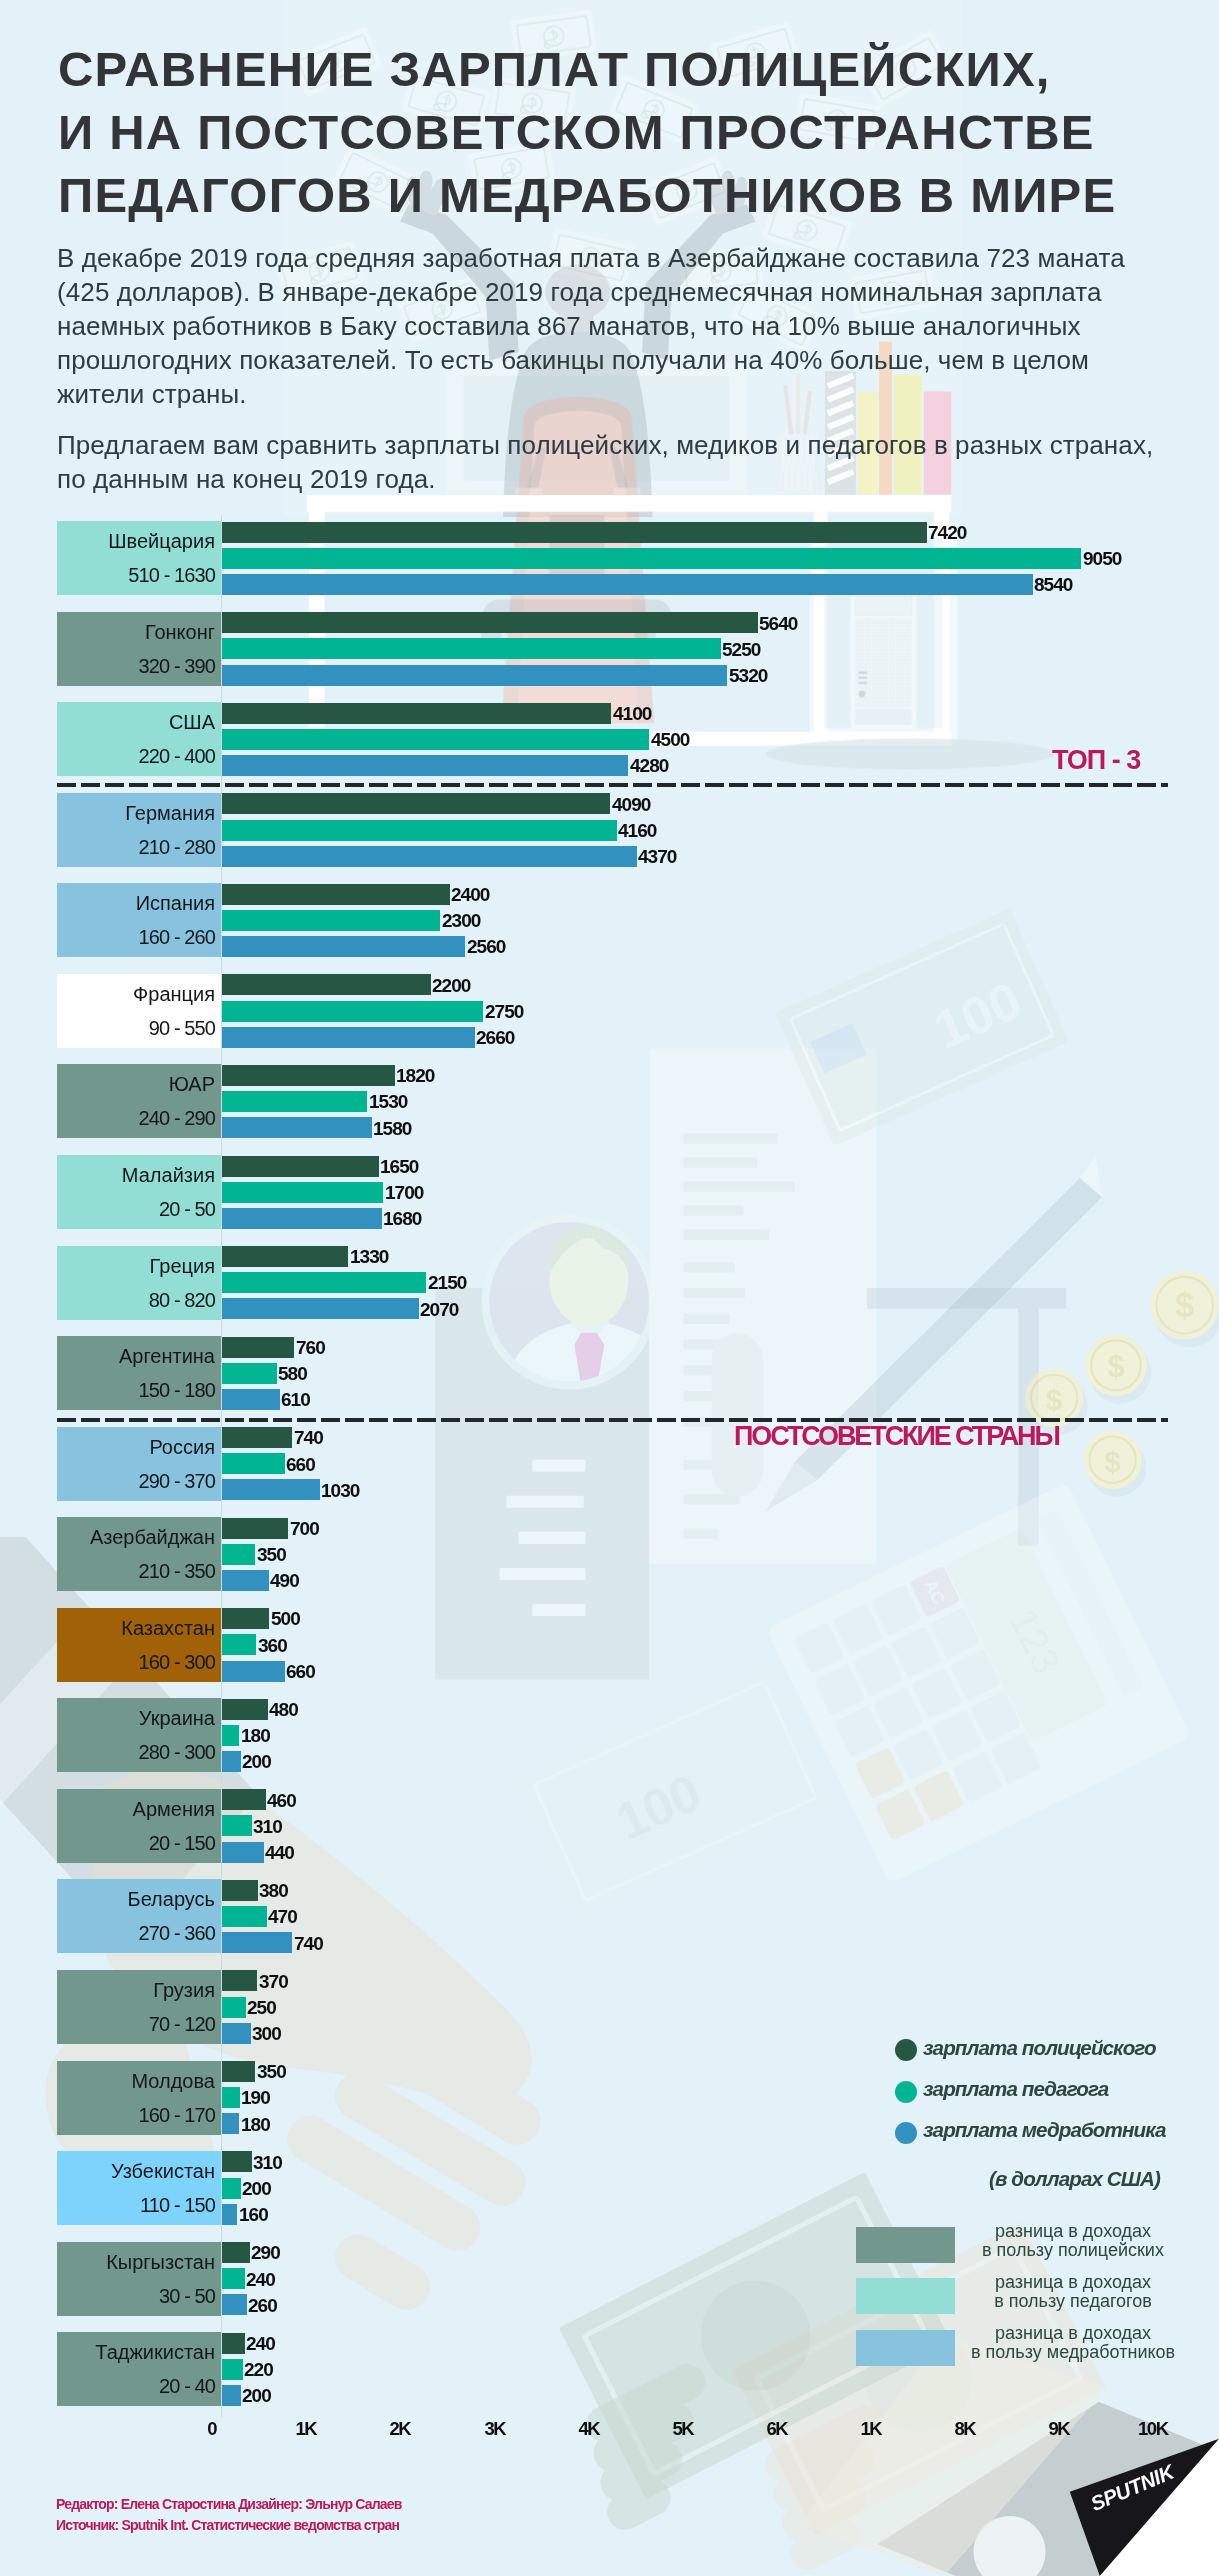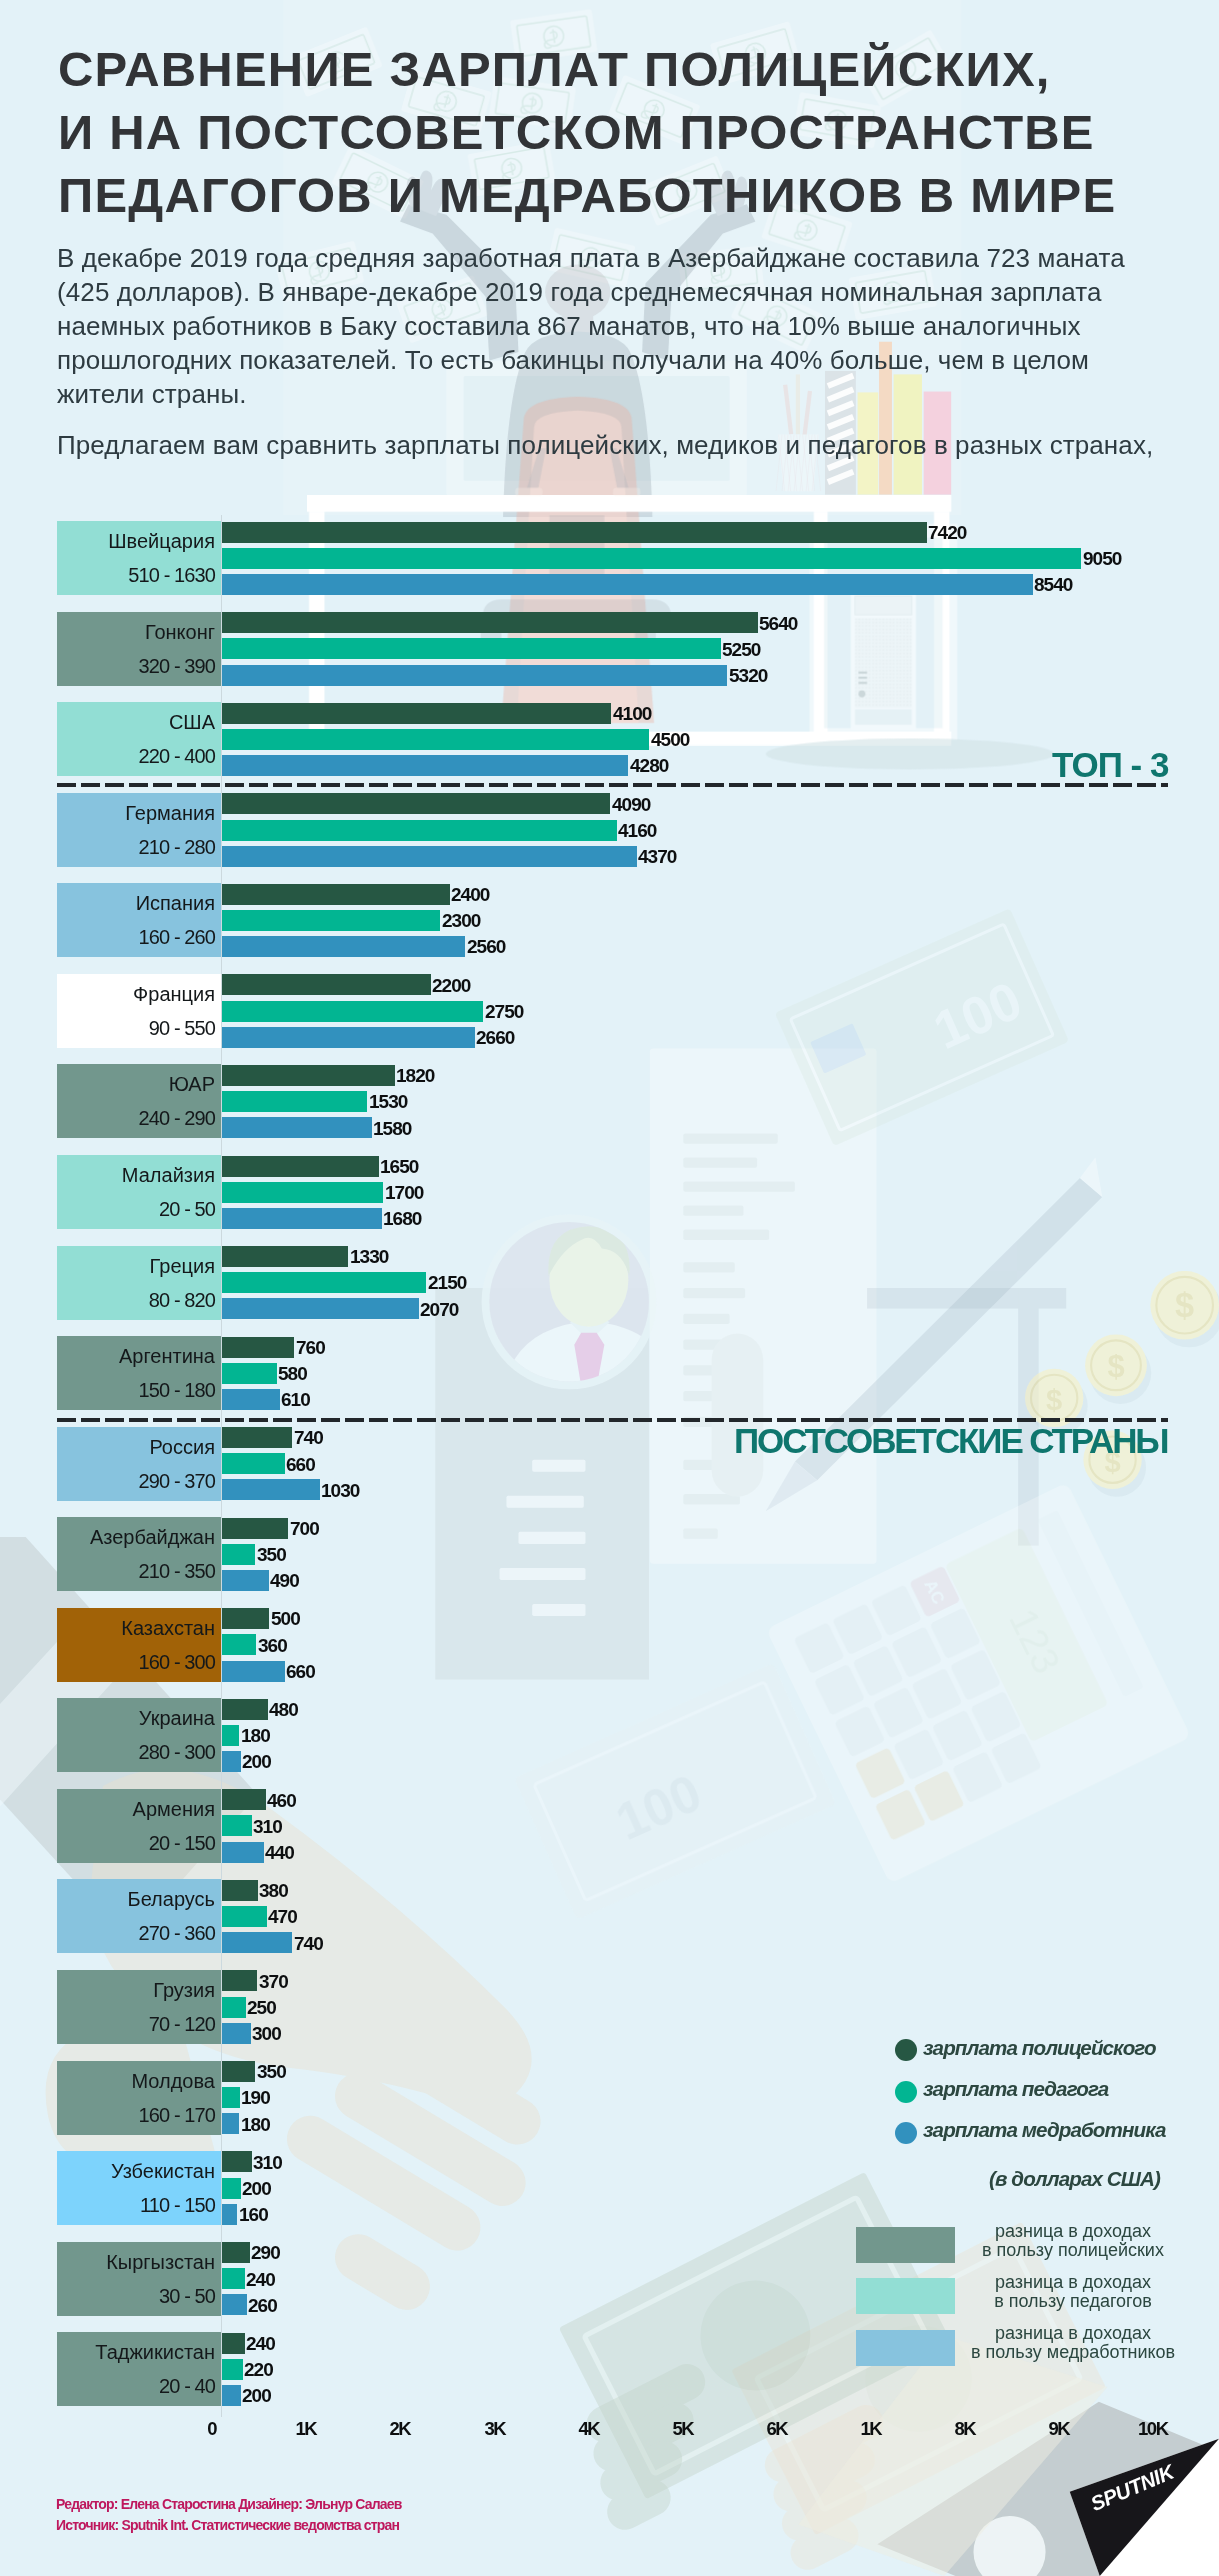--- a/index.html
+++ b/index.html
@@ -17,21 +17,21 @@
   #p1{top:241px;}
   #p2{top:428px;}
 
   .axisline{position:absolute;left:221px;top:515px;width:1.4px;height:1902px;background:#ccd9de;}
   .rowlabel{position:absolute;left:57px;width:164px;height:74px;color:#14181a;}
   .rowlabel .cn{position:absolute;right:6px;top:9px;font-size:20px;white-space:nowrap;}
   .rowlabel .rg{position:absolute;right:6px;top:43px;font-size:20px;white-space:nowrap;letter-spacing:-0.9px;}
   .bar{position:absolute;height:20.6px;}
   .blabel{position:absolute;font-size:19px;font-weight:bold;color:#0d0f10;line-height:19px;white-space:nowrap;letter-spacing:-1px;}
   .divline{position:absolute;left:57px;height:3.9px;}
-  .divlabel{position:absolute;font-weight:bold;color:#0f766e;white-space:nowrap;font-size:35px;}
+  .divlabel{position:absolute;font-weight:bold;color:#be185d;white-space:nowrap;font-size:27px;}
 
   .tick{position:absolute;font-size:18.5px;font-weight:bold;color:#0d0f10;text-align:center;width:103px;top:2418px;letter-spacing:-1.4px;text-indent:-1.4px;}
   .legdot{position:absolute;width:22px;height:22px;border-radius:50%;left:895px;}
   .legtxt{position:absolute;left:923px;font-size:20.6px;font-style:italic;font-weight:bold;
           color:#2c4740;white-space:nowrap;letter-spacing:-0.9px;}
   .legnote{position:absolute;left:989px;top:2167px;font-size:20.6px;font-style:italic;font-weight:bold;
           color:#2c4740;white-space:nowrap;letter-spacing:-0.9px;}
   .legswatch{position:absolute;left:856px;width:99px;height:36px;}
   .legpaneltxt{position:absolute;left:970px;width:206px;text-align:center;font-size:18px;
                color:#2c4740;line-height:19.3px;letter-spacing:0;}
@@ -424,20 +424,21 @@
       </div>
 <div class="para" id="p1">
         <div>В декабре 2019 года средняя заработная плата в Азербайджане составила 723 маната</div>
         <div>(425 долларов). В январе-декабре 2019 года среднемесячная номинальная зарплата</div>
         <div>наемных работников в Баку составила 867 манатов, что на 10% выше аналогичных</div>
         <div>прошлогодних показателей. То есть бакинцы получали на 40% больше, чем в целом</div>
         <div>жители страны.</div>
       </div>
 <div class="para" id="p2">
         <div>Предлагаем вам сравнить зарплаты полицейских, медиков и педагогов в разных странах,</div>
+        <div>по данным на конец 2019 года.</div>
       </div>
 <div class="axisline"></div>
 <div class="rowlabel" style="top:521px;background:#92ded4">
         <span class="cn">Швейцария</span>
         <span class="rg">510 - 1630</span>
       </div>
 <div class="bar" style="left:222px;top:522px;width:705px;background:#265743"></div>
       <div class="blabel" style="left:928px;top:523px">7420</div>
 <div class="bar" style="left:222px;top:548px;width:859px;background:#02b592"></div>
       <div class="blabel" style="left:1083px;top:549px">9050</div>

